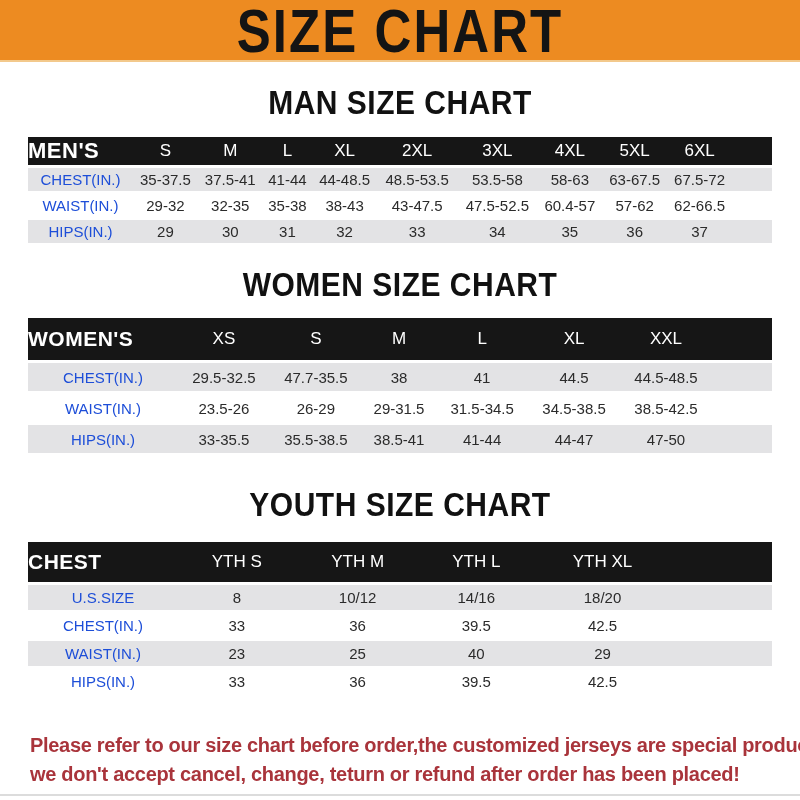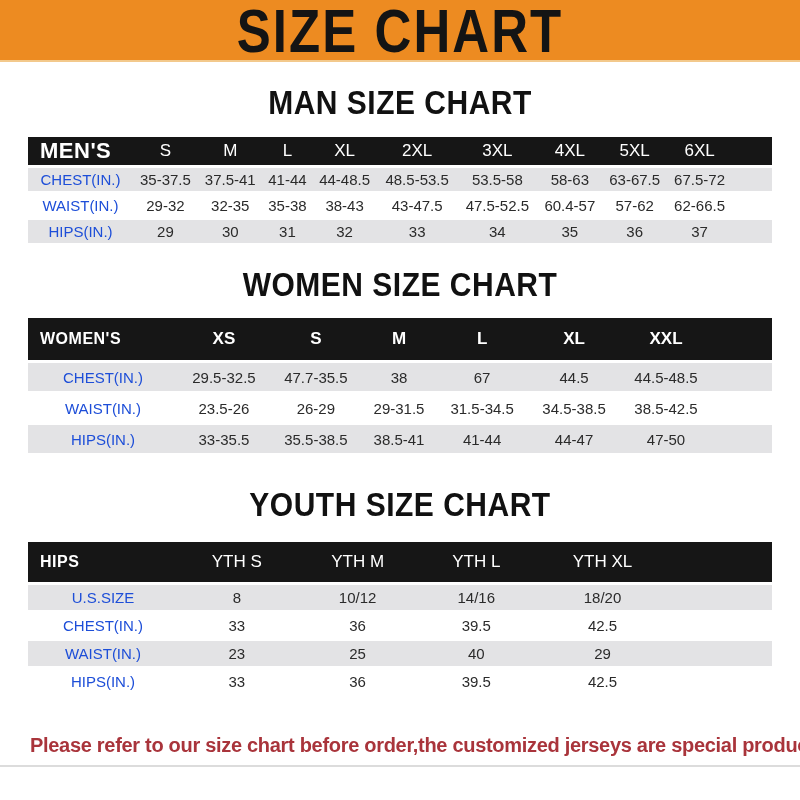--- a/index.html
+++ b/index.html
@@ -69,28 +69,28 @@
     background: var(--bar-bg);
     color: var(--bar-text);
     font-weight: normal;
     font-size: 17px;
     text-align: center;
     white-space: nowrap;
   }
   .size-table th.title-cell {
     font-weight: bold;
     text-align: left;
-    padding-left: 12px;
+    padding-left: 0;
     letter-spacing: 0.5px;
     font-size: 22px;
   }
   .tbl-men th   { height: 28px; }
-  .tbl-women th { height: 42px; font-weight: bold; }
+  .tbl-women th { height: 42px; }
   .tbl-youth th { height: 40px; }
-  .tbl-women th.title-cell, .tbl-youth th.title-cell { font-size: 16px; }
+  .tbl-women th.title-cell, .tbl-youth th.title-cell { font-size: 21px; }
 
   .size-table td {
     font-size: 15px;
     color: #2b2b2b;
     text-align: center;
     white-space: nowrap;
     background: var(--row-white);
   }
   .tbl-men td   { height: 23px; }
   .tbl-women td { height: 28px; }
@@ -205,21 +205,21 @@
             <th>XXL</th>
             <th style="width: 60px;"></th>
           </tr>
         </thead>
         <tbody>
           <tr>
             <td class="label-cell">CHEST(IN.)</td>
             <td>29.5-32.5</td>
             <td>47.7-35.5</td>
             <td>38</td>
-            <td>67</td>
+            <td>41</td>
             <td>44.5</td>
             <td>44.5-48.5</td>
             <td style="width: 60px;"></td>
           </tr>
           <tr>
             <td class="label-cell">WAIST(IN.)</td>
             <td>23.5-26</td>
             <td>26-29</td>
             <td>29-31.5</td>
             <td>31.5-34.5</td>
@@ -239,21 +239,21 @@
           </tr>
         </tbody>
       </table>
   </section>
 
   <section>
     <h2 class="section-heading heading-youth">YOUTH SIZE CHART</h2>
     <table class="size-table tbl-youth">
         <thead>
           <tr>
-            <th class="title-cell">HIPS</th>
+            <th class="title-cell">CHEST</th>
             <th>YTH S</th>
             <th>YTH M</th>
             <th>YTH L</th>
             <th>YTH XL</th>
             <th style="width: 100px;"></th>
           </tr>
         </thead>
         <tbody>
           <tr>
             <td class="label-cell">U.S.SIZE</td>
@@ -286,17 +286,18 @@
             <td>39.5</td>
             <td>42.5</td>
             <td style="width: 100px;"></td>
           </tr>
         </tbody>
       </table>
   </section>
 
   <footer class="notice">
     <p>Please refer to our size chart before order,the customized jerseys are special products,</p>
+    <p>we don't accept cancel, change, teturn or refund after order has been placed!</p>
   </footer>
 
   <div class="bottom-line"></div>
 
 </div>
 
 </body></html>

